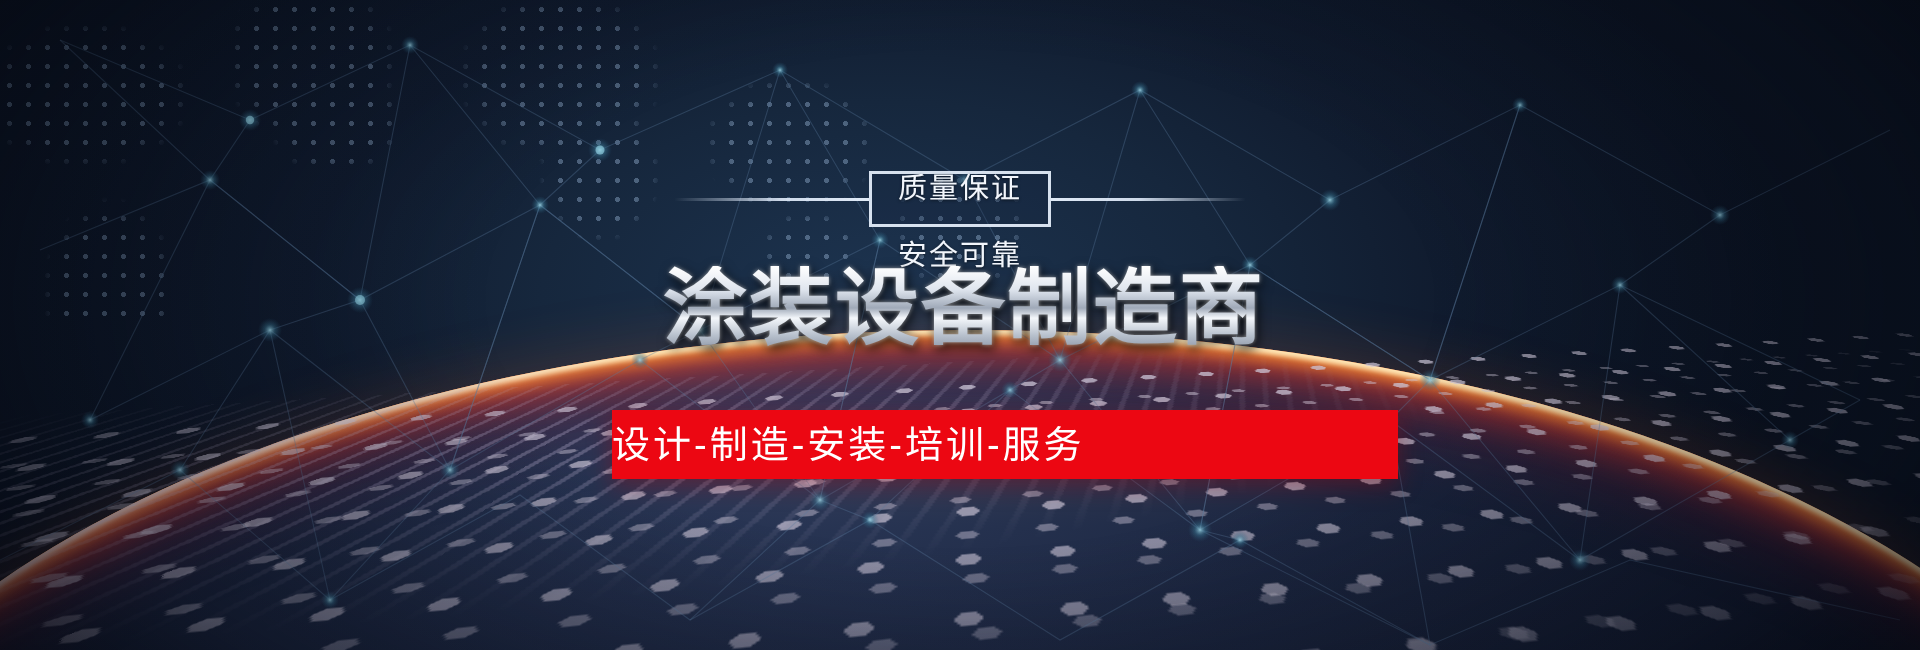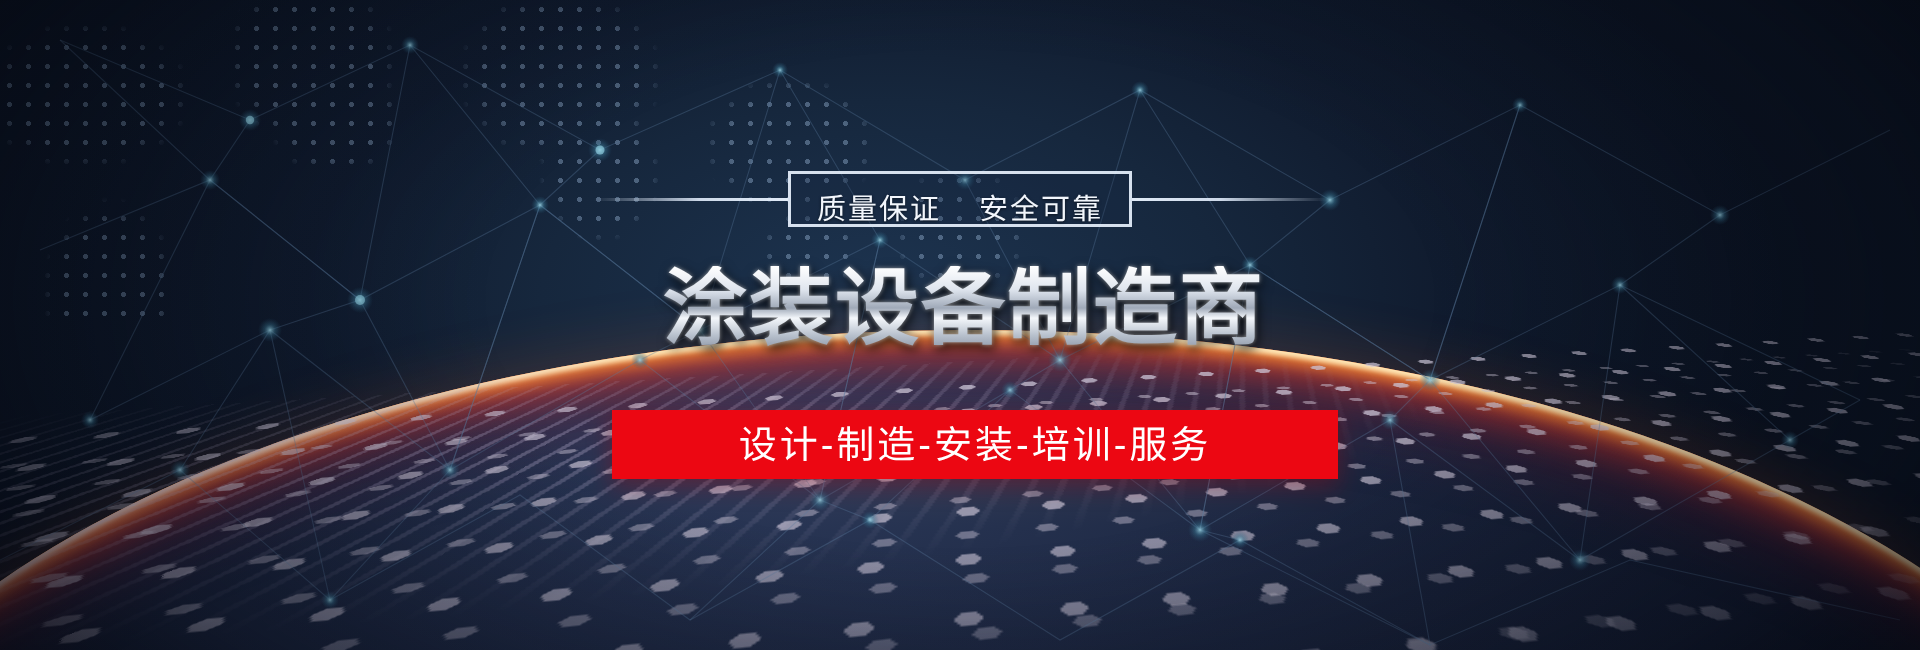--- a/index.html
+++ b/index.html
@@ -134,20 +134,21 @@
   .rule{
     height:3px; width:195px;
     background:linear-gradient(90deg, rgba(212,226,244,0) 0%, rgba(222,233,248,.92) 55%, rgba(228,238,250,.98) 100%);
   }
   .rule.right{background:linear-gradient(270deg, rgba(212,226,244,0) 0%, rgba(222,233,248,.92) 55%, rgba(228,238,250,.98) 100%);}
   .tagline-box{
     border:3px solid rgba(226,236,249,.95);
     height:56px; padding:0 26px;
     display:flex; align-items:flex-end; gap:38px;
     background:rgba(22,38,62,.22);
+    flex-direction:column;
   }
   .tagline-box span{
     color:#f2f6fc; font-size:29px; letter-spacing:2px; line-height:1;
     text-shadow:0 1px 3px rgba(0,0,0,.55);
     white-space:nowrap;
   }
 
   .main-title{
     position:absolute; left:0; right:0; top:266px;
     text-align:center;
@@ -164,23 +165,23 @@
     text-align:center;
     font-size:84px; font-weight:bold; line-height:1; letter-spacing:2px;
     color:transparent;
     -webkit-text-stroke:5px rgba(10,16,28,.78);
     z-index:-1;
   }
   .title-stack{position:absolute;left:8px;right:0;top:0;height:1px;}
 
   .ribbon{
     position:absolute;
-    left:612px; top:410px; width:726px; height:69px;
+    left:612px; top:410px; width:786px; height:69px;
     background:#ec0712;
-    display:flex; align-items:center; justify-content:center;
+    display:flex; align-items:center; 
     box-shadow:0 6px 22px rgba(160,10,20,.40);
   }
   .ribbon span{
     color:#ffffff; font-size:38px; letter-spacing:3px; line-height:1;
     white-space:nowrap;
   }
 </style>
 </head>
 <body>
 

